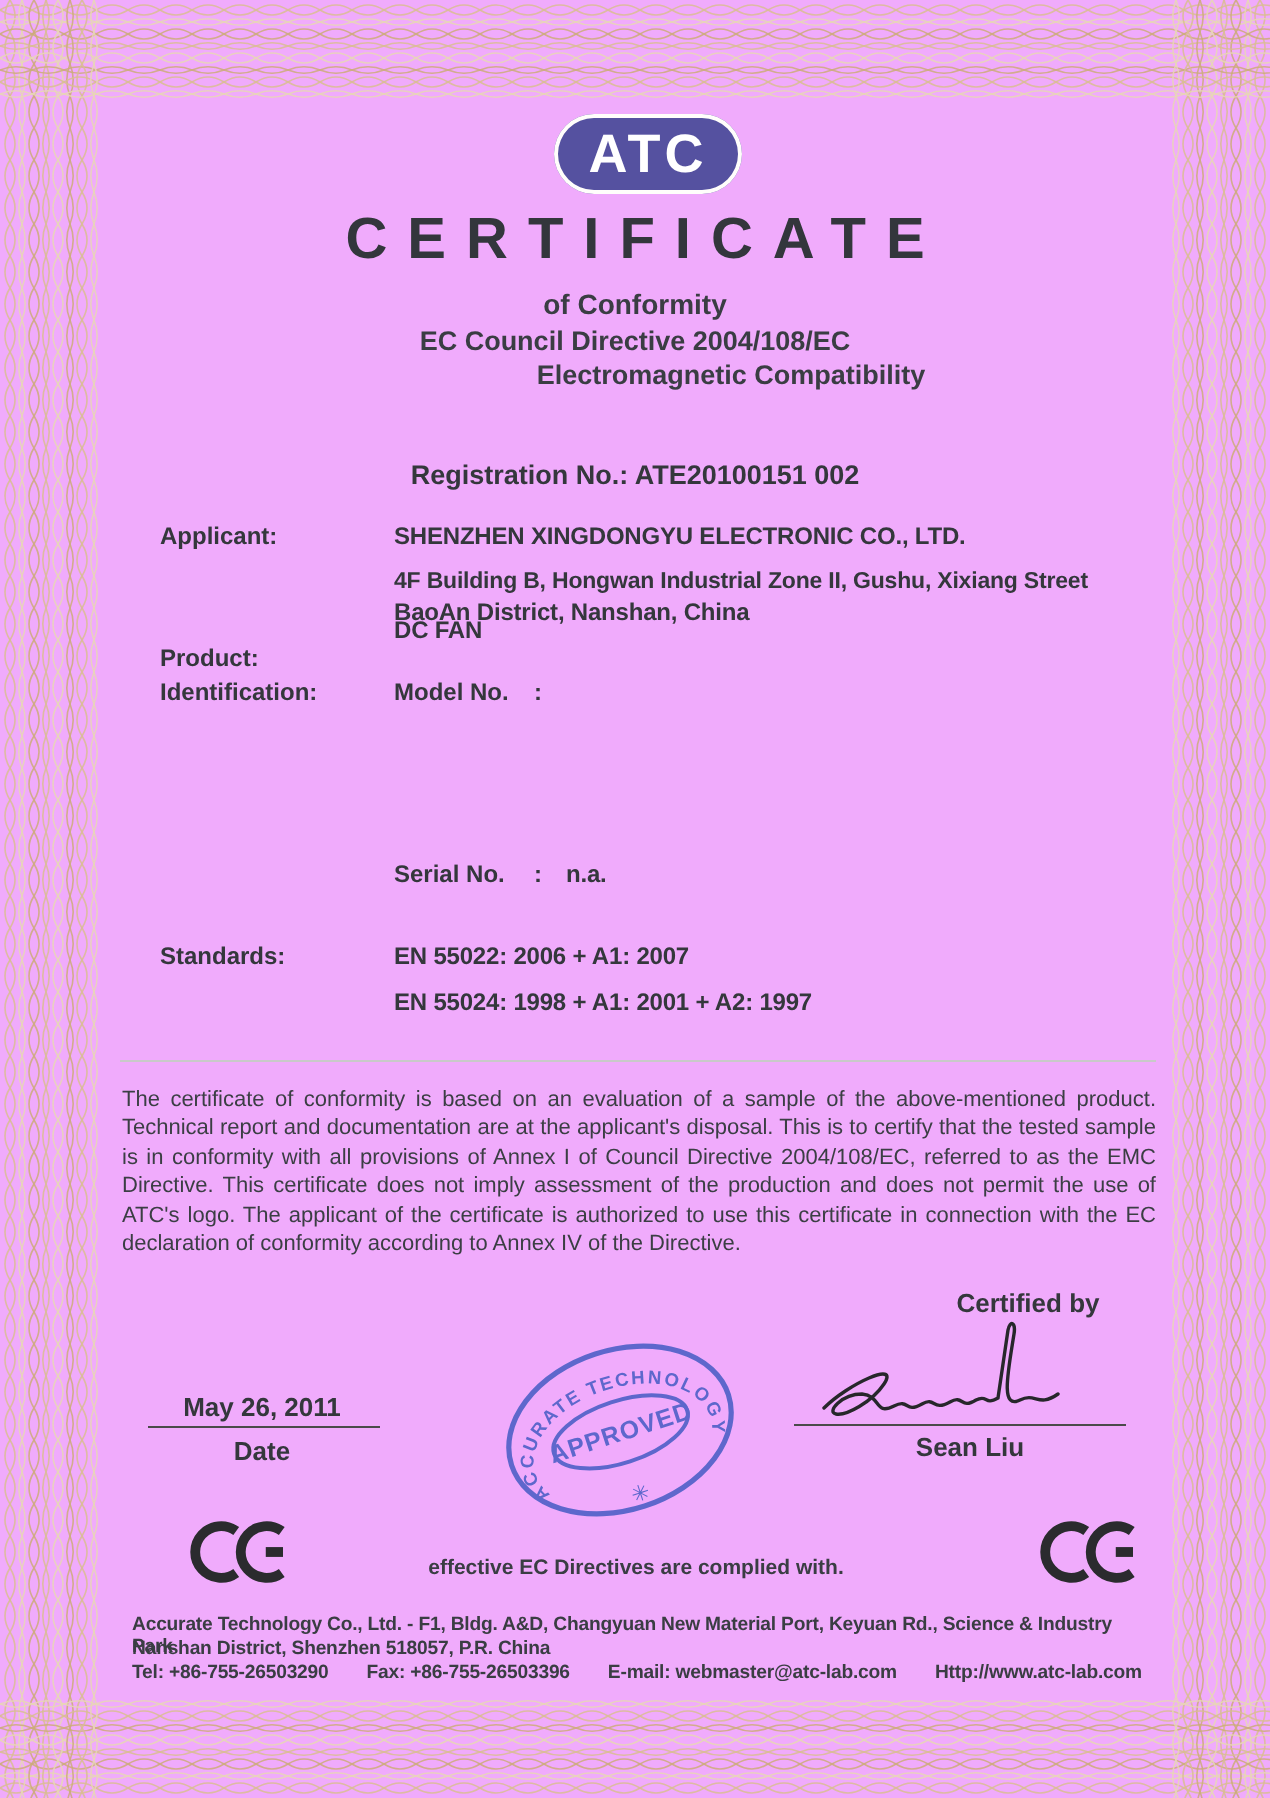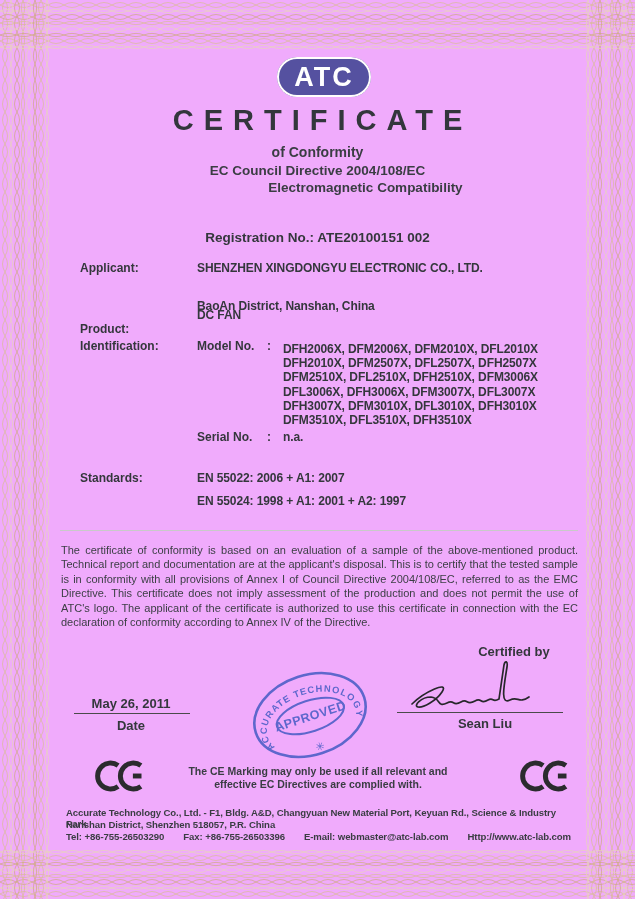--- a/index.html
+++ b/index.html
@@ -117,34 +117,29 @@
   </div>
 
   <div class="abs cert-title">CERTIFICATE</div>
   <div class="abs sub sub1">of Conformity</div>
   <div class="abs sub sub2">EC Council Directive 2004/108/EC</div>
   <div class="abs sub sub3">Electromagnetic Compatibility</div>
   <div class="abs reg">Registration No.: ATE20100151 002</div>
 
   <div class="abs lbl" style="left:80px;top:261px;">Applicant:</div>
   <div class="abs val" style="left:197px;top:261px;">SHENZHEN XINGDONGYU ELECTRONIC CO., LTD.</div>
+  <div class="abs val" style="left:197px;top:285px;width:380px;font-size:11.5px;">4F Building B, Hongwan Industrial Zone II, Gushu, Xixiang Street</div>
   <div class="abs val" style="left:197px;top:299px;">BaoAn District, Nanshan, China</div>
 
   <div class="abs lbl" style="left:80px;top:322px;">Product:</div>
   <div class="abs val" style="left:197px;top:308px;">DC FAN</div>
 
   <div class="abs lbl" style="left:80px;top:339px;">Identification:</div>
   <div class="abs lbl" style="left:197px;top:339px;">Model No.</div>
   <div class="abs lbl" style="left:267px;top:339px;">:</div>
-  <div class="abs val models" style="left:283px;top:342px;width:300px;">DFH2006X, DFM2006X, DFM2010X, DFL2010X
-DFH2010X, DFM2507X, DFL2507X, DFH2507X
-DFM2510X, DFL2510X, DFH2510X, DFM3006X
-DFL3006X, DFH3006X, DFM3007X, DFL3007X
-DFH3007X, DFM3010X, DFL3010X, DFH3010X
-DFM3510X, DFL3510X, DFH3510X</div>
 
   <div class="abs lbl" style="left:197px;top:430px;">Serial No.</div>
   <div class="abs lbl" style="left:267px;top:430px;">:</div>
   <div class="abs val" style="left:283px;top:430px;">n.a.</div>
 
   <div class="abs lbl" style="left:80px;top:471px;">Standards:</div>
   <div class="abs val" style="left:197px;top:471px;">EN 55022: 2006 + A1: 2007</div>
   <div class="abs val" style="left:197px;top:494px;">EN 55024: 1998 + A1: 2001 + A2: 1997</div>
 
   <div class="abs rule"></div>
@@ -181,21 +176,20 @@
     </g>
   </svg>
 
   <svg class="abs decor" style="left:91px;top:760px;" width="53" height="32" viewBox="0 0 86 52">
     <g fill="none" stroke="#2b2b2e" stroke-width="8">
       <path d="M44 9 A21 21 0 1 0 44 43"></path>
       <path d="M81 9 A21 21 0 1 0 81 43"></path>
       <path d="M68 26 L82 26"></path>
     </g>
   </svg>
-  <div class="abs cenote cen1">The CE Marking may only be used if all relevant and</div>
   <div class="abs cenote cen2">effective EC Directives are complied with.</div>
   <svg class="abs decor" style="left:516px;top:760px;" width="53" height="32" viewBox="0 0 86 52">
     <g fill="none" stroke="#2b2b2e" stroke-width="8">
       <path d="M44 9 A21 21 0 1 0 44 43"></path>
       <path d="M81 9 A21 21 0 1 0 81 43"></path>
       <path d="M68 26 L82 26"></path>
     </g>
   </svg>
 
   <div class="abs footer f1">Accurate Technology Co., Ltd. - F1, Bldg. A&amp;D, Changyuan New Material Port, Keyuan Rd., Science &amp; Industry Park</div>

